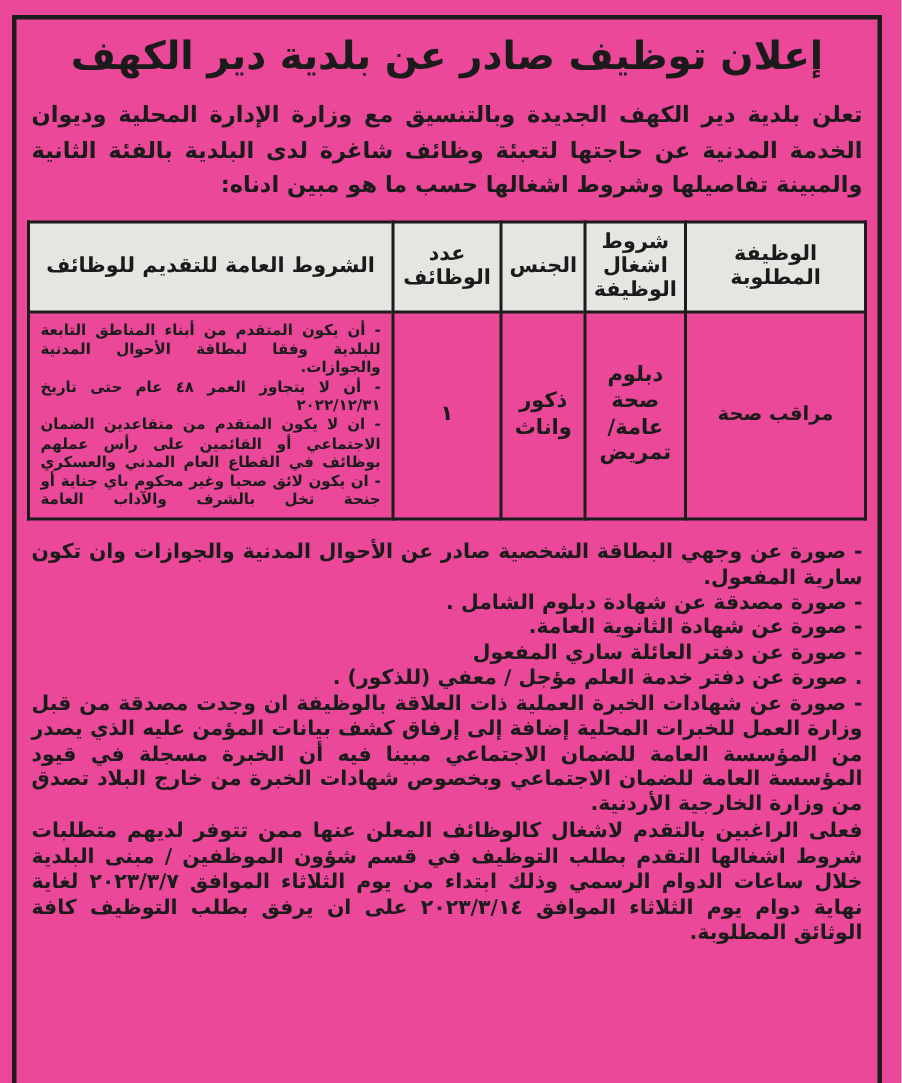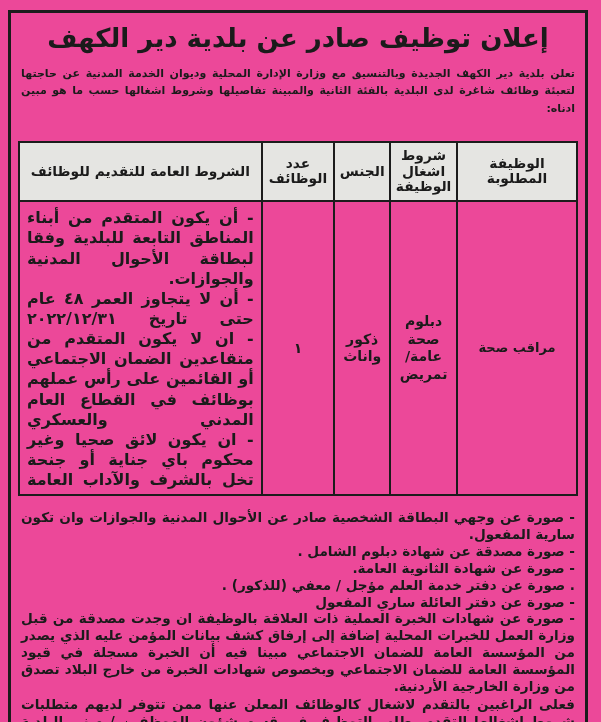--- a/index.html
+++ b/index.html
@@ -25,22 +25,22 @@
   }
   .title{
     margin:6px 0 11px 0;
     text-align:center;
     font-size:26px;
     line-height:1.2;
     font-weight:bold;
     letter-spacing:-0.5px;
   }
   .intro{
-    margin:0 3px 24px 3px;
-    font-size:11px;
+    margin:0 3px 12px 3px;
+    font-size:15px;
     line-height:1.56;
     text-align:justify;
   }
   table.jobs{
     width:100%;
     border-collapse:collapse;
     table-layout:fixed;
     border:2px solid #1c1c1c;
   }
   table.jobs th,table.jobs td{
@@ -63,21 +63,21 @@
     line-height:1.25;
     padding:2px;
     margin-left:28px;
   }
   td.c-pos{font-size:13px;}
   td.c-general{
     vertical-align:top;
     padding:6px 7px 4px 7px;
   }
   .cond-line{
-    font-size:16px;
+    font-size:10px;
     line-height:1.26;
     text-align:justify;
     text-align-last:justify;
   }
   .docs{
     margin:13px 3px 0 3px;
   }
   .docs-heading{
     font-size:13.6px;
     line-height:1.25;
@@ -132,20 +132,20 @@
             <div class="cond-line">- ان يكون لائق صحيا وغير محكوم باي جناية أو جنحة تخل بالشرف والآداب العامة</div>
           </td>
         </tr>
       </tbody>
     </table>
 
     <div class="docs">
       <div class="doc-item">- صورة عن وجهي البطاقة الشخصية صادر عن الأحوال المدنية والجوازات وان تكون سارية المفعول.</div>
       <div class="doc-item">- صورة مصدقة عن شهادة دبلوم الشامل .</div>
       <div class="doc-item">- صورة عن شهادة الثانوية العامة.</div>
+      <div class="doc-item">- صورة عن دفتر العائلة ساري المفعول</div>
       <div class="doc-item">. صورة عن دفتر خدمة العلم مؤجل / معفي (للذكور) .</div>
-      <div class="doc-item">- صورة عن دفتر العائلة ساري المفعول</div>
       <div class="doc-item">- صورة عن شهادات الخبرة العملية ذات العلاقة بالوظيفة ان وجدت مصدقة من قبل وزارة العمل للخبرات المحلية إضافة إلى إرفاق كشف بيانات المؤمن عليه الذي يصدر من المؤسسة العامة للضمان الاجتماعي مبينا فيه أن الخبرة مسجلة في قيود المؤسسة العامة للضمان الاجتماعي وبخصوص شهادات الخبرة من خارج البلاد تصدق من وزارة الخارجية الأردنية.</div>
       <div class="doc-item closing">فعلى الراغبين بالتقدم لاشغال كالوظائف المعلن عنها ممن تتوفر لديهم متطلبات شروط اشغالها التقدم بطلب التوظيف في قسم شؤون الموظفين / مبنى البلدية خلال ساعات الدوام الرسمي وذلك ابتداء من يوم الثلاثاء الموافق ٢٠٢٣/٣/٧ لغاية نهاية دوام يوم الثلاثاء الموافق ٢٠٢٣/٣/١٤ على ان يرفق بطلب التوظيف كافة الوثائق المطلوبة.</div>
     </div>
 
   </div>
 </div>
 
 </body></html>

